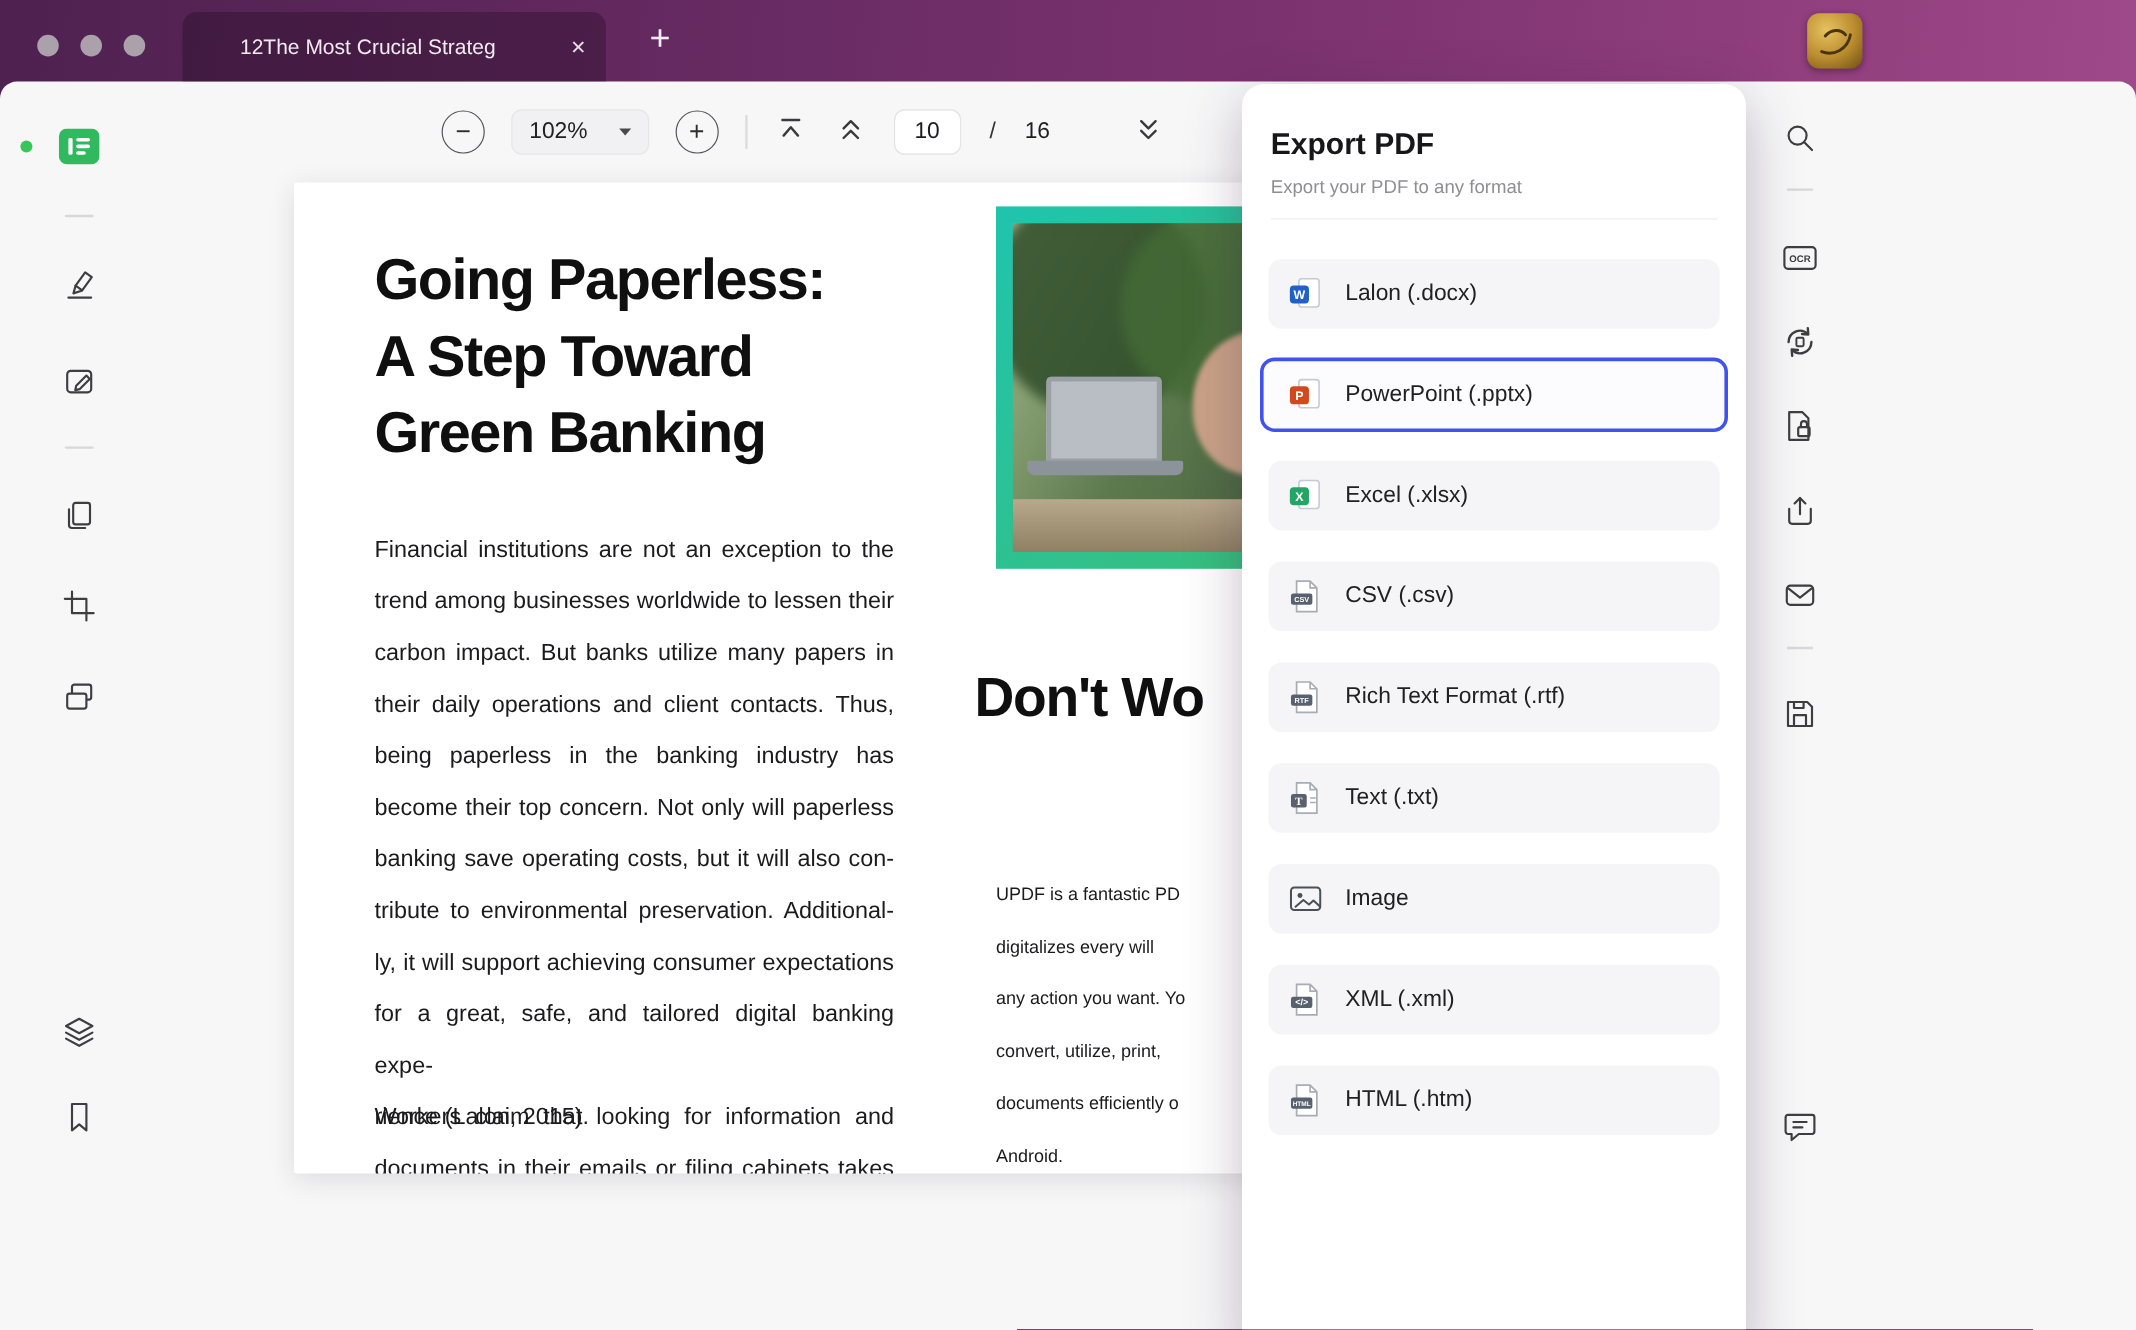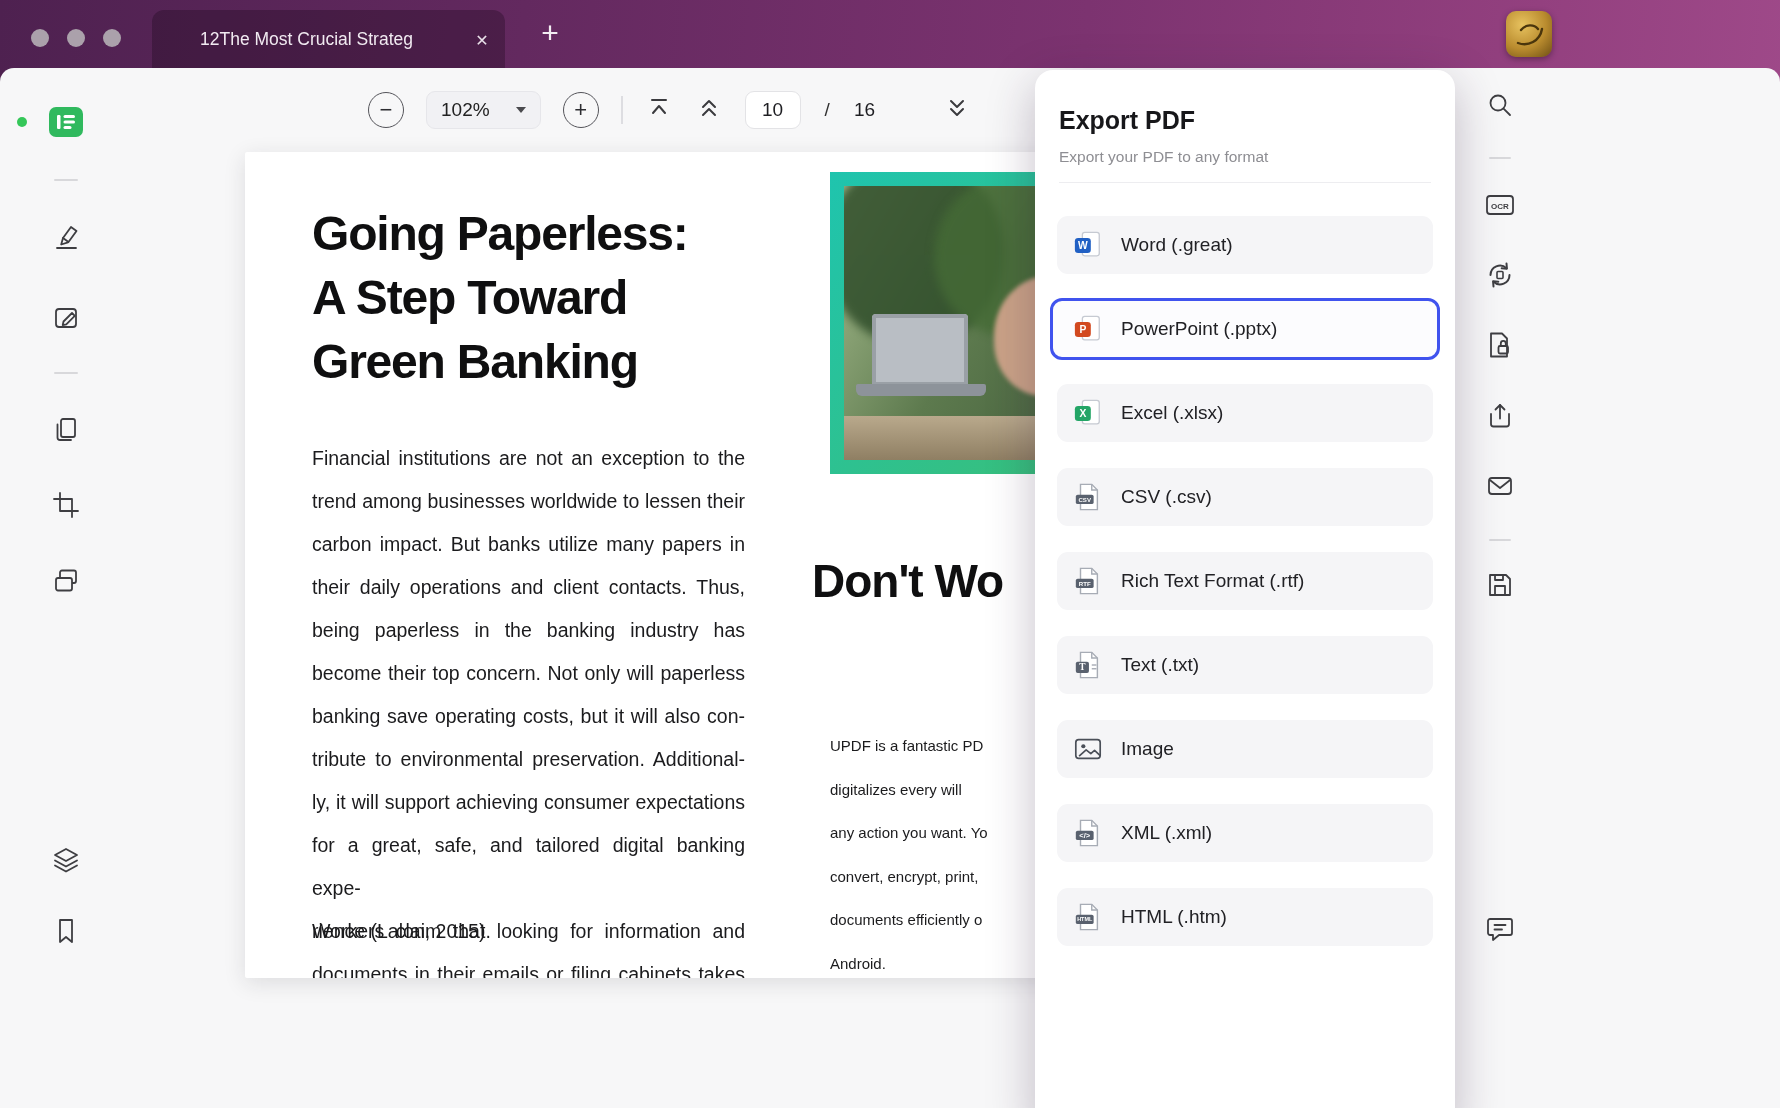--- a/index.html
+++ b/index.html
@@ -81,21 +81,21 @@
   .ep-title{position:absolute;left:24px;top:36px;font-size:25px;font-weight:700;color:#17171a;}
   .ep-sub{position:absolute;left:24px;top:78px;font-size:15.5px;color:#8e8e93;}
   .ep-div{position:absolute;left:24px;right:24px;top:112px;height:1px;background:#ededf0;}
   .ep-items{position:absolute;left:22px;right:22px;top:146px;display:flex;flex-direction:column;gap:26px;}
   .export-item{height:58px;background:#f5f5f7;border-radius:11px;display:flex;align-items:center;padding-left:16px;gap:18px;}
   .export-item .export-label{font-size:19px;color:#212125;}
   .export-item.selected{height:62px;margin:-2px -7px;background:#fcfcfe;border:3px solid #4053ee;border-radius:12px;padding-left:20px;}
   .fi{width:30px;height:30px;display:flex;align-items:center;justify-content:center;flex:0 0 30px;}
   
   .right-rail{position:absolute;left:1470px;top:68px;width:60px;bottom:0;z-index:8;}
-  .rr-btn{position:absolute;left:10px;width:40px;height:40px;display:flex;align-items:flex-start;justify-content:center;}
+  .rr-btn{position:absolute;left:10px;width:40px;height:40px;display:flex;align-items:flex-end;justify-content:center;}
   .rr-div{position:absolute;left:19px;width:22px;height:2px;background:#d8d8db;border-radius:1px;}
   .ricon{stroke:#3e3e42;stroke-width:1.8;fill:none;stroke-linecap:round;stroke-linejoin:round;}
 </style>
 </head>
 <body>
 
 <div class="screen">
 
   <div class="titlebar">
     <span class="tlight tl-close"></span>
@@ -255,42 +255,42 @@
     </div>
 
     <div class="doc-title2">
         <div class="t2line">Don't Wo</div>
       </div>
 
     <div class="doc-rbody">
         <div class="rline">UPDF is a fantastic PD</div>
         <div class="rline">digitalizes every will</div>
         <div class="rline">any action you want. Yo</div>
-        <div class="rline">convert, encrypt, print,</div>
+        <div class="rline">convert, utilize, print,</div>
         <div class="rline">documents efficiently o</div>
         <div class="rline">Android.</div>
       </div>
   </div>
 
   <div class="export-panel">
     <div class="ep-title">Export PDF</div>
     <div class="ep-sub">Export your PDF to any format</div>
     <div class="ep-div"></div>
 
     <div class="ep-items">
 
       <div class="export-item">
         <span class="fi">
           <svg viewBox="0 0 32 32" width="30" height="30">
             <rect x="10" y="2.5" width="18" height="25" rx="2.5" fill="#fff" stroke="#c6cad2" stroke-width="1.4"></rect>
             <rect x="2" y="8.5" width="17" height="16" rx="3.5" fill="#2160c4"></rect>
             <text x="10.5" y="20.5" text-anchor="middle" font-family="Liberation Sans, sans-serif" font-size="11" font-weight="bold" fill="#fff">W</text>
           </svg>
         </span>
-        <span class="export-label">Word (.great)</span>
+        <span class="export-label">Lalon (.docx)</span>
       </div>
 
       <div class="export-item selected">
         <span class="fi">
           <svg viewBox="0 0 32 32" width="30" height="30">
             <rect x="10" y="2.5" width="18" height="25" rx="2.5" fill="#fff" stroke="#c6cad2" stroke-width="1.4"></rect>
             <rect x="2" y="8.5" width="17" height="16" rx="3.5" fill="#d2491f"></rect>
             <text x="10.5" y="20.5" text-anchor="middle" font-family="Liberation Sans, sans-serif" font-size="11" font-weight="bold" fill="#fff">P</text>
           </svg>
         </span>

